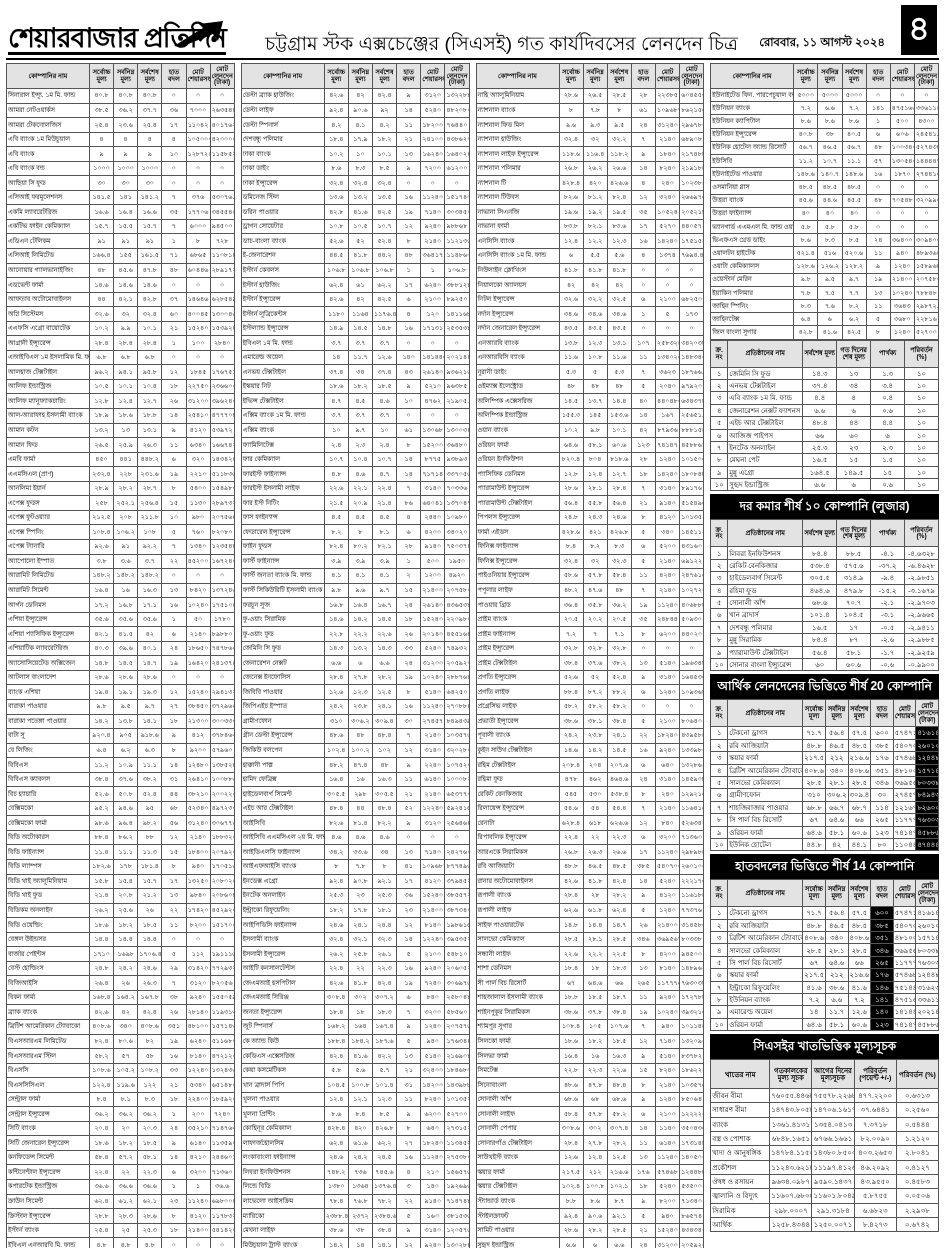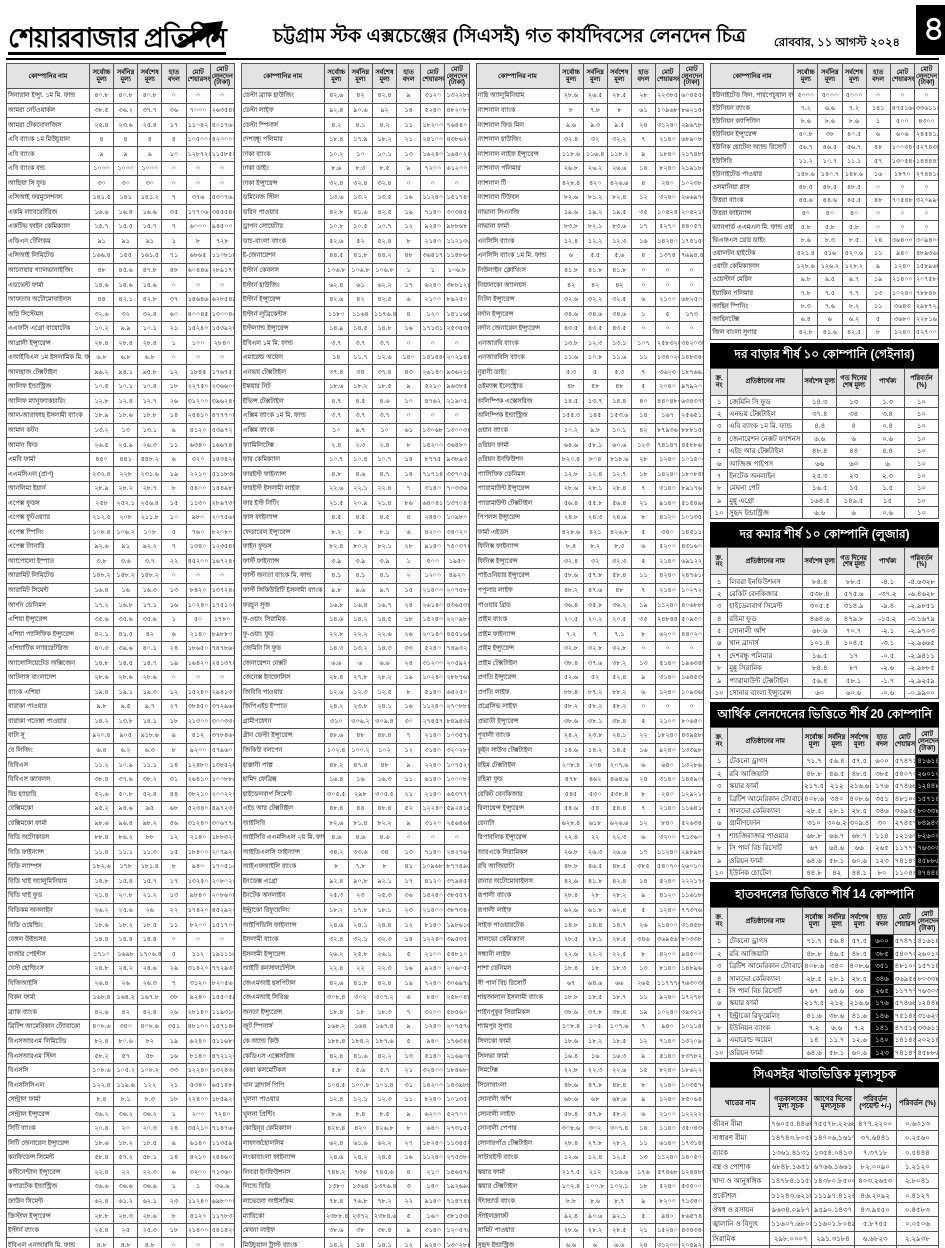--- a/index.html
+++ b/index.html
@@ -2,21 +2,21 @@
 <html lang="bn"><head>
 <meta charset="utf-8">
 <style>
   html,body{margin:0;padding:0;background:#fff;color:#000;width:945px;height:1248px;overflow:hidden;font-family:"Liberation Sans",sans-serif}
   .page{width:945px;height:1248px;box-sizing:border-box;padding:2px 6px}
   
   .masthead{display:flex;align-items:flex-end;gap:12px;height:58px;border-bottom:2px solid #000;box-sizing:border-box;padding:2px 2px 3px}
   .logo{display:flex;align-items:flex-end;position:relative;min-width:245px}
   .logo-text{font-size:27px;font-weight:bold;letter-spacing:-1px;border-bottom:3px solid #000;line-height:1}
   .logo-arrow{position:absolute;right:28px;top:-4px}
-  .headline{font-size:19px;font-weight:bold;margin:8px;flex:1;white-space:nowrap;line-height:1.1}
+  .headline{font-size:19px;font-weight:normal;margin:0;flex:1;white-space:nowrap;line-height:1.1}
   .issue-date{font-size:11.5px;font-weight:bold;white-space:nowrap;margin:0 4px 2px 8px}
   .pagebox{background:#000;color:#fff;width:36px;height:50px;display:flex;align-items:center;justify-content:center;font-size:34px;font-weight:bold;flex:none}
   
   .grid{display:grid;grid-template-columns:repeat(4,1fr);gap:6px;padding-top:3px}
   table{border-collapse:collapse;width:100%;table-layout:fixed;border:1px solid #222}
   th,td{border:1px solid #555;text-align:center;padding:0 1px;overflow:hidden;white-space:nowrap;font-size:6.4px;line-height:1.05}
   th{background:#e3e3e3;white-space:normal;font-weight:bold}
   td.name{text-align:left}
   
   .mt th{height:24px;font-size:6.5px}
@@ -2447,21 +2447,20 @@
               <td>৪২.৮</td>
               <td>৪১.৬</td>
               <td>৪২.৫</td>
               <td>৮</td>
               <td>১২৪০</td>
               <td>৫২৭০০</td>
             </tr>
           </tbody>
         </table>
 
-      <div class="band">দর বাড়ার শীর্ষ ১০ কোম্পানি (গেইনার)</div>
       <table class="ts">
           <thead>
             <tr>
               <th class="rankcol">ক্র. নং</th>
               <th class="namecol">প্রতিষ্ঠানের নাম</th>
               <th>সর্বশেষ মূল্য</th>
               <th>গত দিনের শেষ মূল্য</th>
               <th>পার্থক্য</th>
               <th>পরিবর্তন (%)</th>
             </tr>

